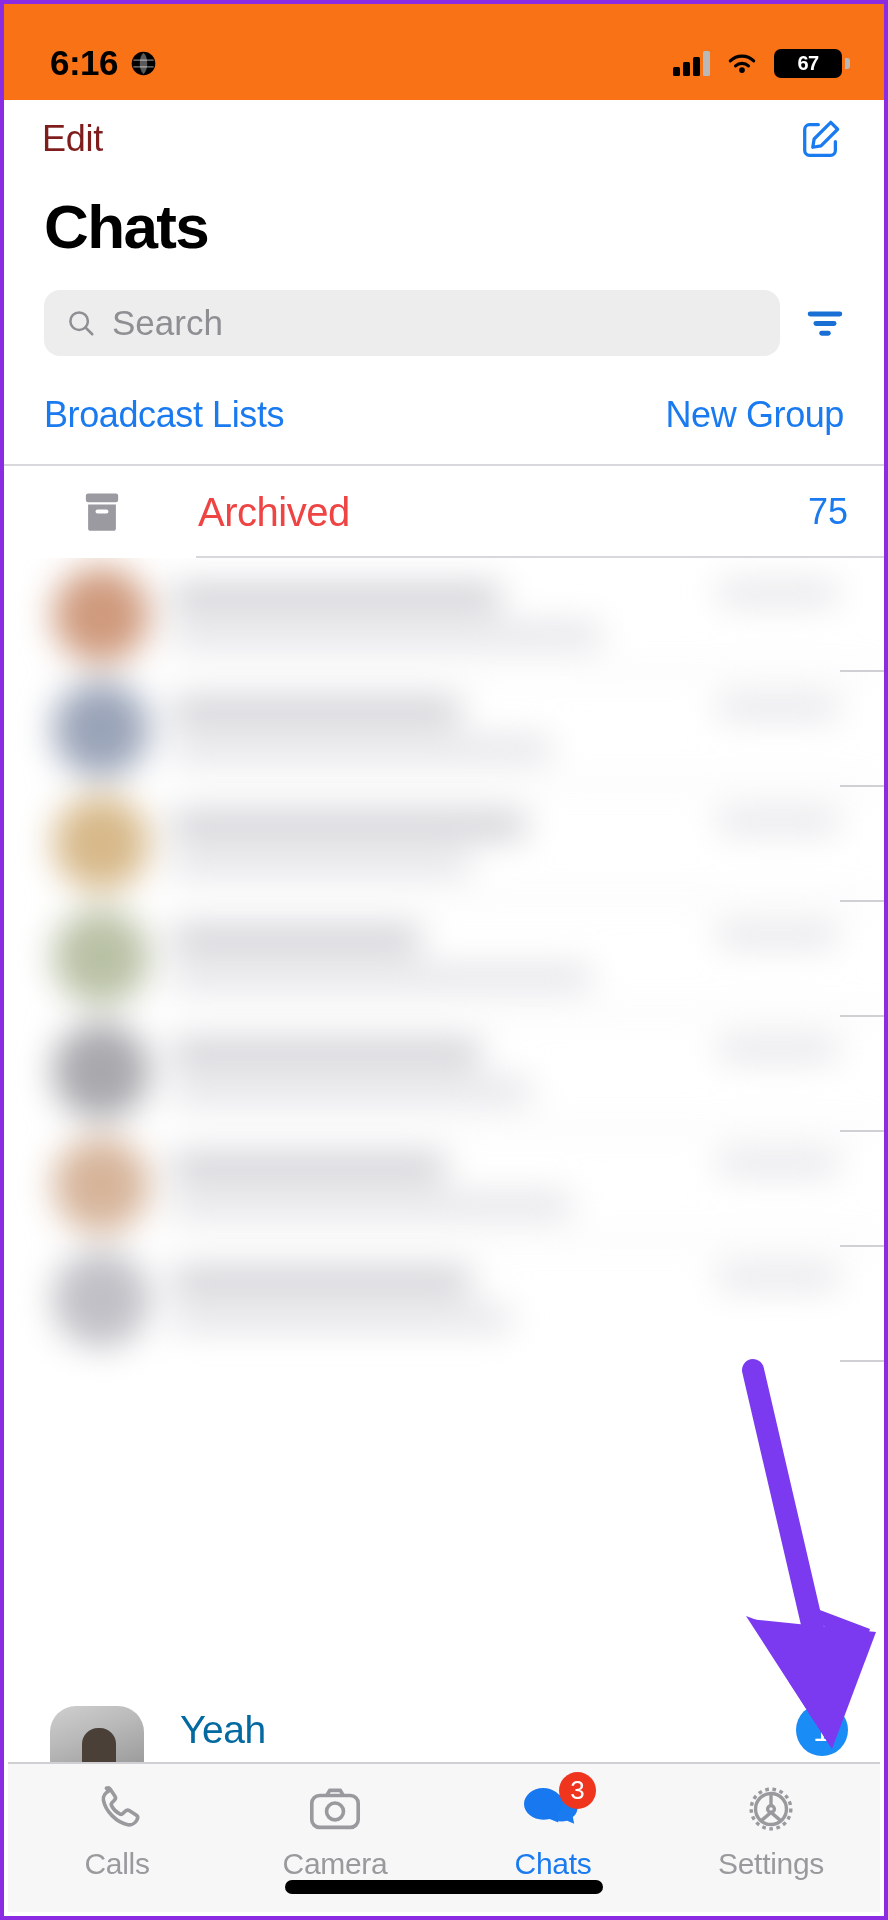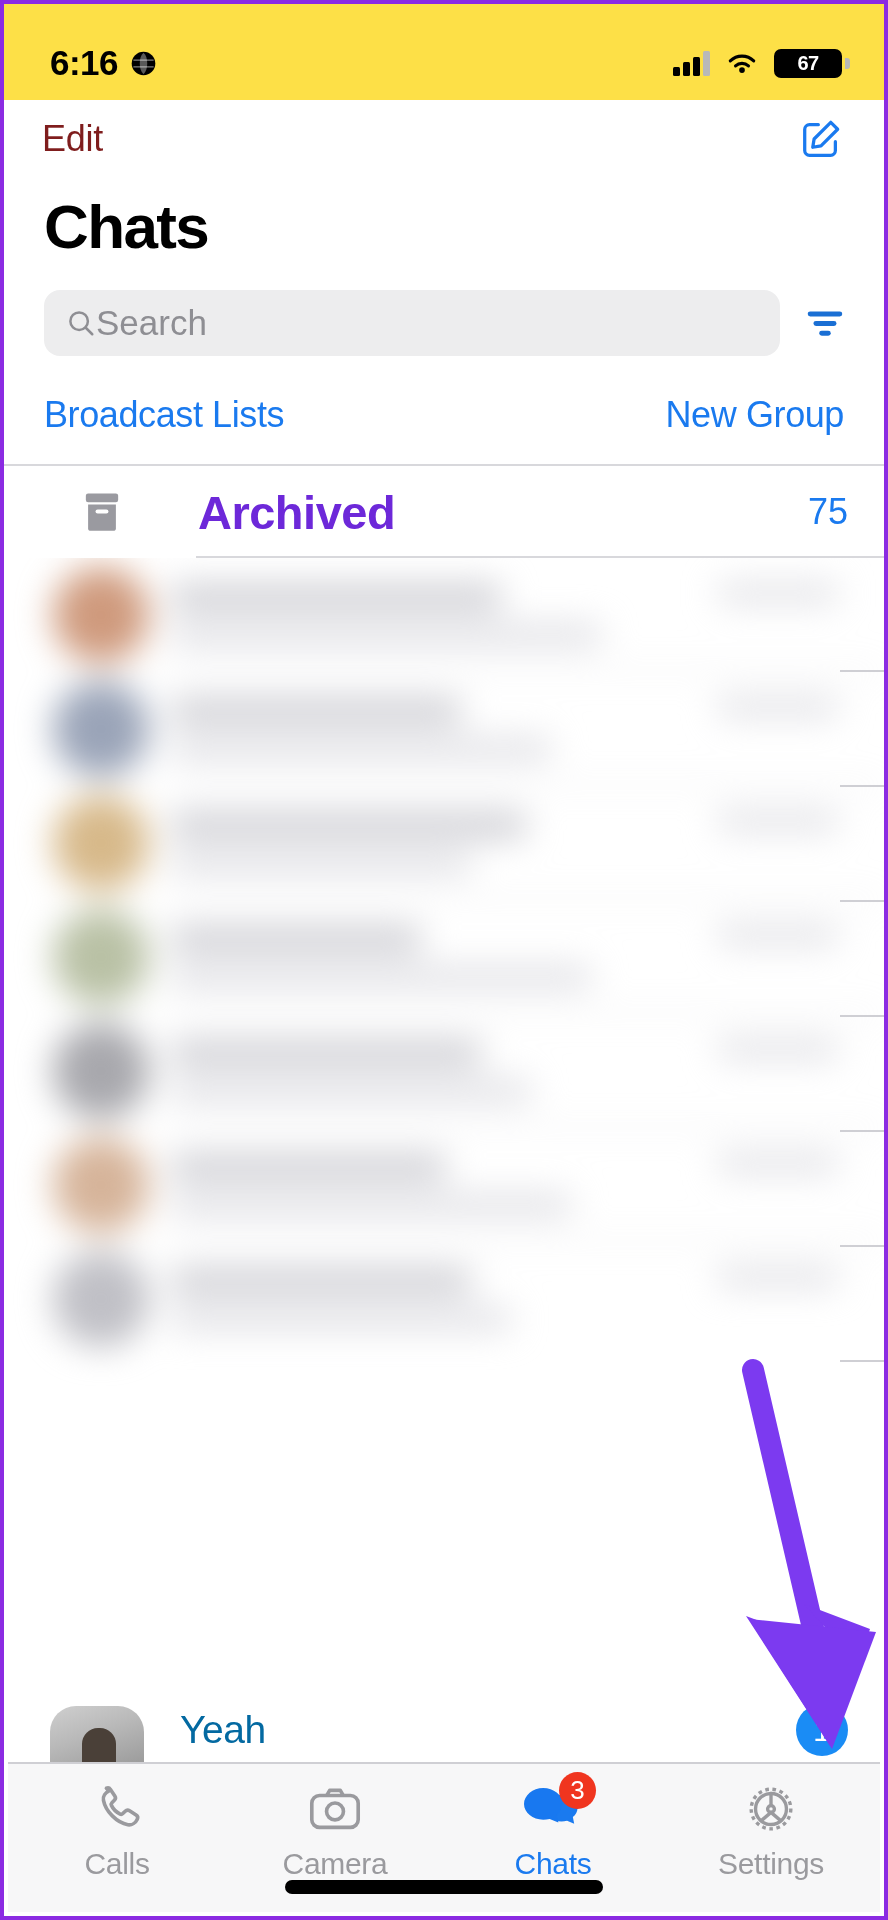--- a/index.html
+++ b/index.html
@@ -15,21 +15,21 @@
     border:4px solid #8B2BE2;
     background:#ffffff;
     overflow:hidden;
   }
 
   
   .statusbar {
     height:96px;
     display:flex; align-items:center; justify-content:space-between;
     padding:22px 42px 0 46px;
-    background:#fde047;
+    background:#f97316;
   }
   .sb-left { display:flex; align-items:center; gap:12px; }
   .sb-time { font-size:35px; font-weight:600; color:#000; letter-spacing:-0.5px; }
   .sb-globe { width:27px; height:27px; display:block; }
   .sb-right { display:flex; align-items:center; gap:14px; }
   .sig { display:flex; align-items:flex-end; gap:3px; height:26px; }
   .sig i { display:block; width:7px; background:#000; border-radius:1.5px; }
   .sig i:nth-child(1){ height:9px; }
   .sig i:nth-child(2){ height:14px; }
   .sig i:nth-child(3){ height:19px; }
@@ -62,21 +62,21 @@
   }
 
   
   .searchrow {
     display:flex; align-items:center; gap:22px;
     padding:32px 36px 0 40px;
   }
   .searchbox {
     flex:1; height:66px;
     background:#ededee; border-radius:16px;
-    display:flex; align-items:center; gap:0;
+    display:flex; align-items:center; gap:16px;
     padding:0 22px;
   }
   .mag { width:30px; height:30px; flex:none; }
   .searchbox input {
     border:none; outline:none; background:transparent;
     font-family:"Liberation Sans", sans-serif;
     font-size:35px; color:#3c3c43; width:100%;
   }
   .searchbox input::placeholder { color:#8e8e93; }
   .filter-ico { width:46px; height:46px; flex:none; }
@@ -91,21 +91,21 @@
 
   
   .archived {
     height:92px;
     display:flex; align-items:center;
     padding-left:78px;
     position:relative;
   }
   .arch-ico { width:40px; height:42px; flex:none; }
   .arch-label {
-    font-size:47px; font-weight:700; color:#6d28d9;
+    font-size:40px; font-weight:400; color:#ef4444;
     margin-left:76px; letter-spacing:-0.5px;
   }
   .arch-count {
     position:absolute; right:36px;
     font-size:36px; color:#1a7aef;
   }
   .arch-sep {
     position:absolute; left:192px; right:0; bottom:0;
     height:2px; background:#d8d8dc;
   }

